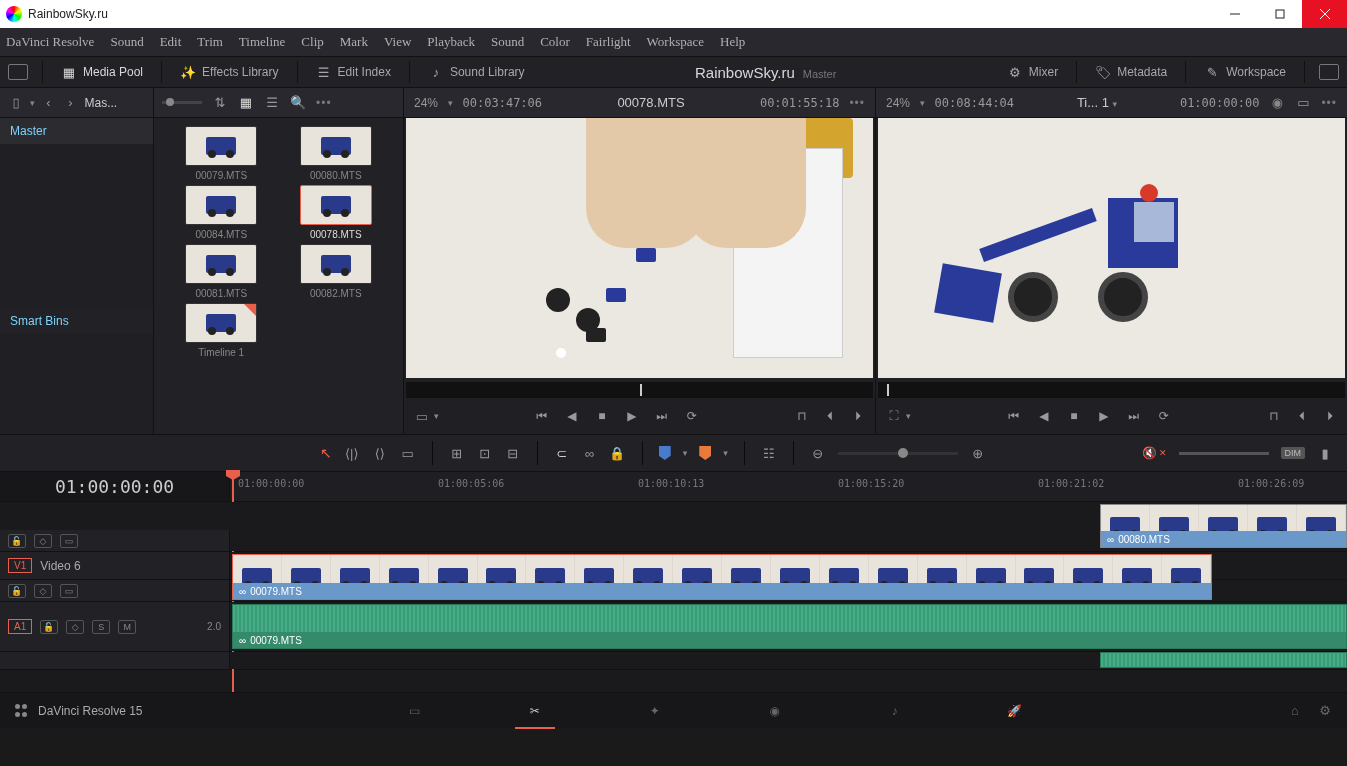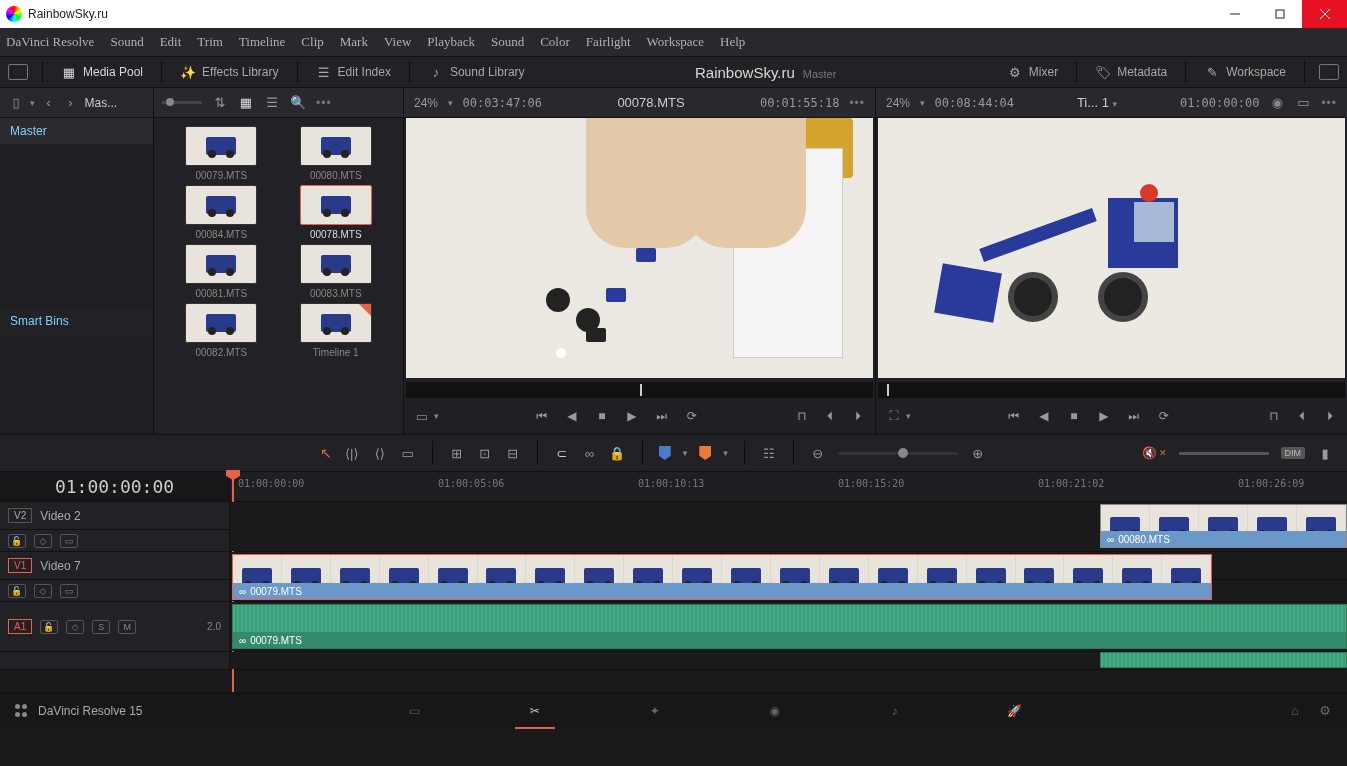--- a/index.html
+++ b/index.html
@@ -294,26 +294,20 @@
         <div class="clip">
           <div class="th ">
             <div class="mini"></div>
           </div>
           <div class="nm ">00081.MTS</div>
         </div>
         <div class="clip">
           <div class="th ">
             <div class="mini"></div>
           </div>
-          <div class="nm ">00083.MTS</div>
-        </div>
-        <div class="clip">
-          <div class="th ">
-            <div class="mini"></div>
-          </div>
           <div class="nm ">00082.MTS</div>
         </div>
         <div class="clip">
           <div class="th ">
             <div class="mark"></div>
             <div class="mini"></div>
           </div>
           <div class="nm ">Timeline 1</div>
         </div>
       </div>
@@ -451,24 +445,20 @@
     <div class="m" style="left: 8px;">01:00:00:00</div>
         <div class="m" style="left: 208px;">01:00:05:06</div>
         <div class="m" style="left: 408px;">01:00:10:13</div>
         <div class="m" style="left: 608px;">01:00:15:20</div>
         <div class="m" style="left: 808px;">01:00:21:02</div>
         <div class="m" style="left: 1008px;">01:00:26:09</div>
       </div>
   </div>
 
   <div class="track">
-    <div class="hd">
-        <span class="tag">V2</span>
-        <span class="nm">Video 2</span>
-      </div>
     <div class="lane" style="height:46px;" rowspan="2"></div>
   </div>
   <div class="track" style="height:22px;">
     <div class="hd">
         <span class="ico">🔓</span>
         <span class="ico">◇</span>
         <span class="ico">▭</span>
       </div>
     <div class="lane" style="position:relative;">
       <div class="vclip" style="left:870px;right:0;top:-26px;height:44px;">
@@ -493,21 +483,21 @@
             <span class="link">∞</span>
             <span>00080.MTS</span>
           </div>
       </div>
     </div>
   </div>
 
   <div class="track">
     <div class="hd">
         <span class="tag sel">V1</span>
-        <span class="nm">Video 7</span>
+        <span class="nm">Video 6</span>
       </div>
     <div class="lane"></div>
   </div>
   <div class="track" style="height:22px;">
     <div class="hd">
         <span class="ico">🔓</span>
         <span class="ico">◇</span>
         <span class="ico">▭</span>
       </div>
     <div class="lane" style="position:relative;">

